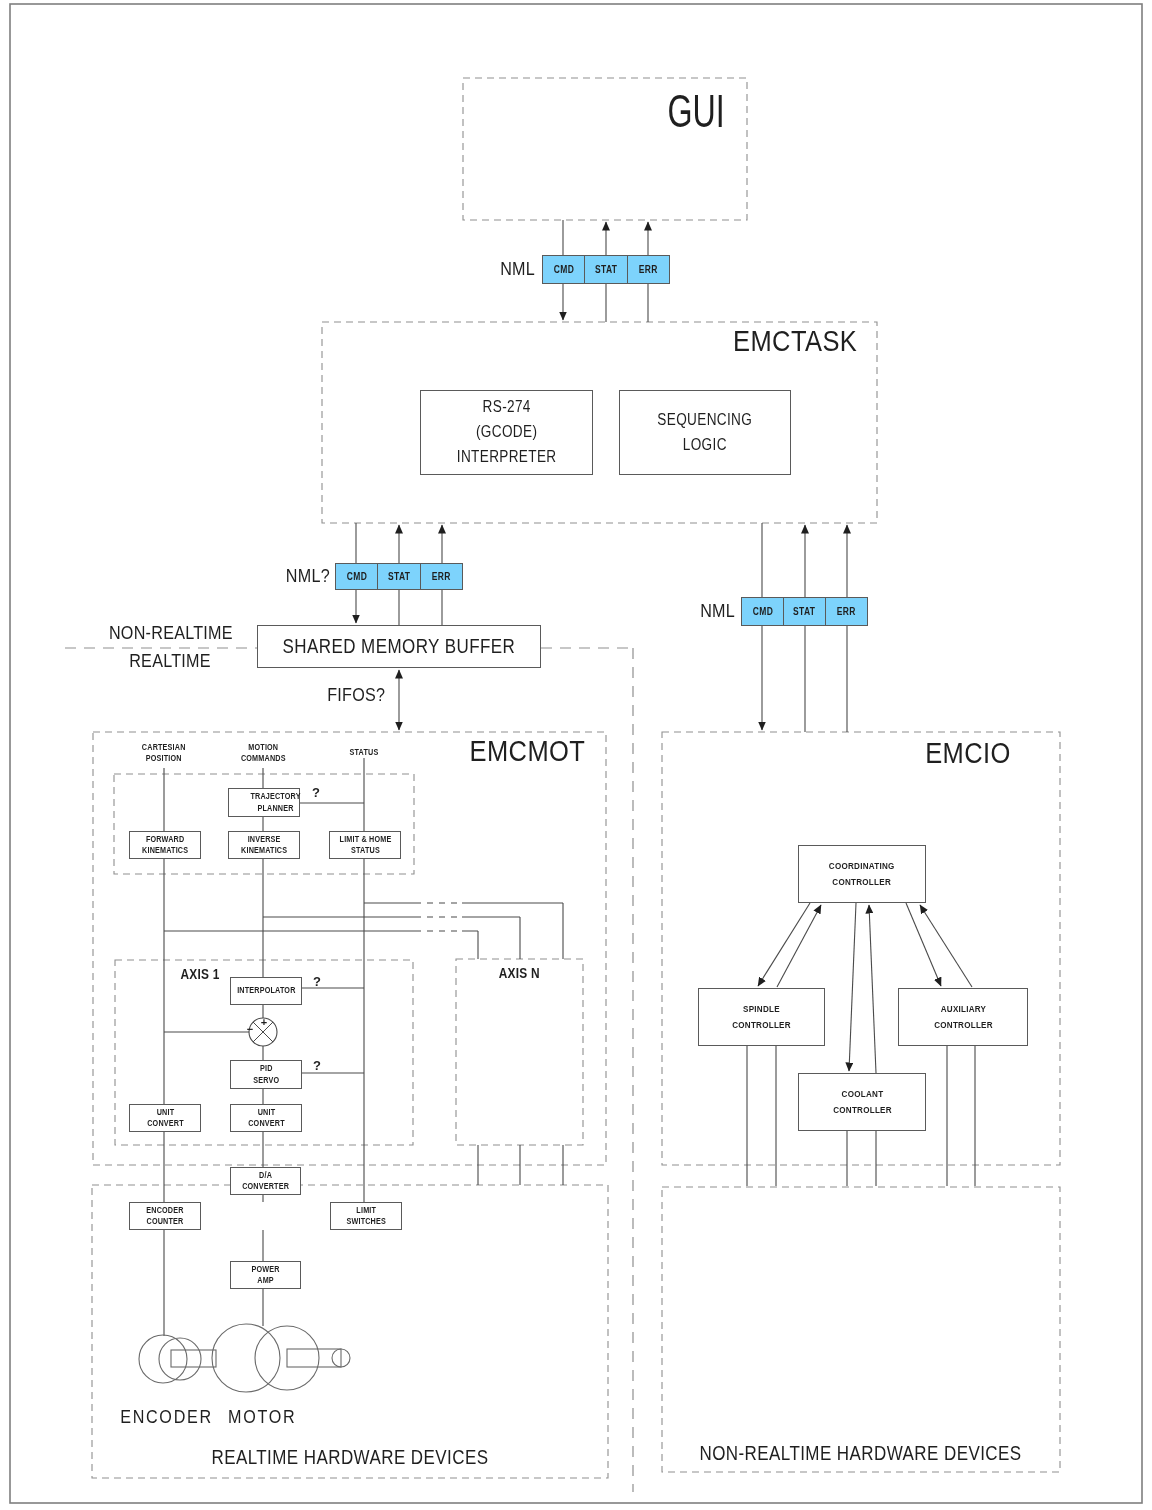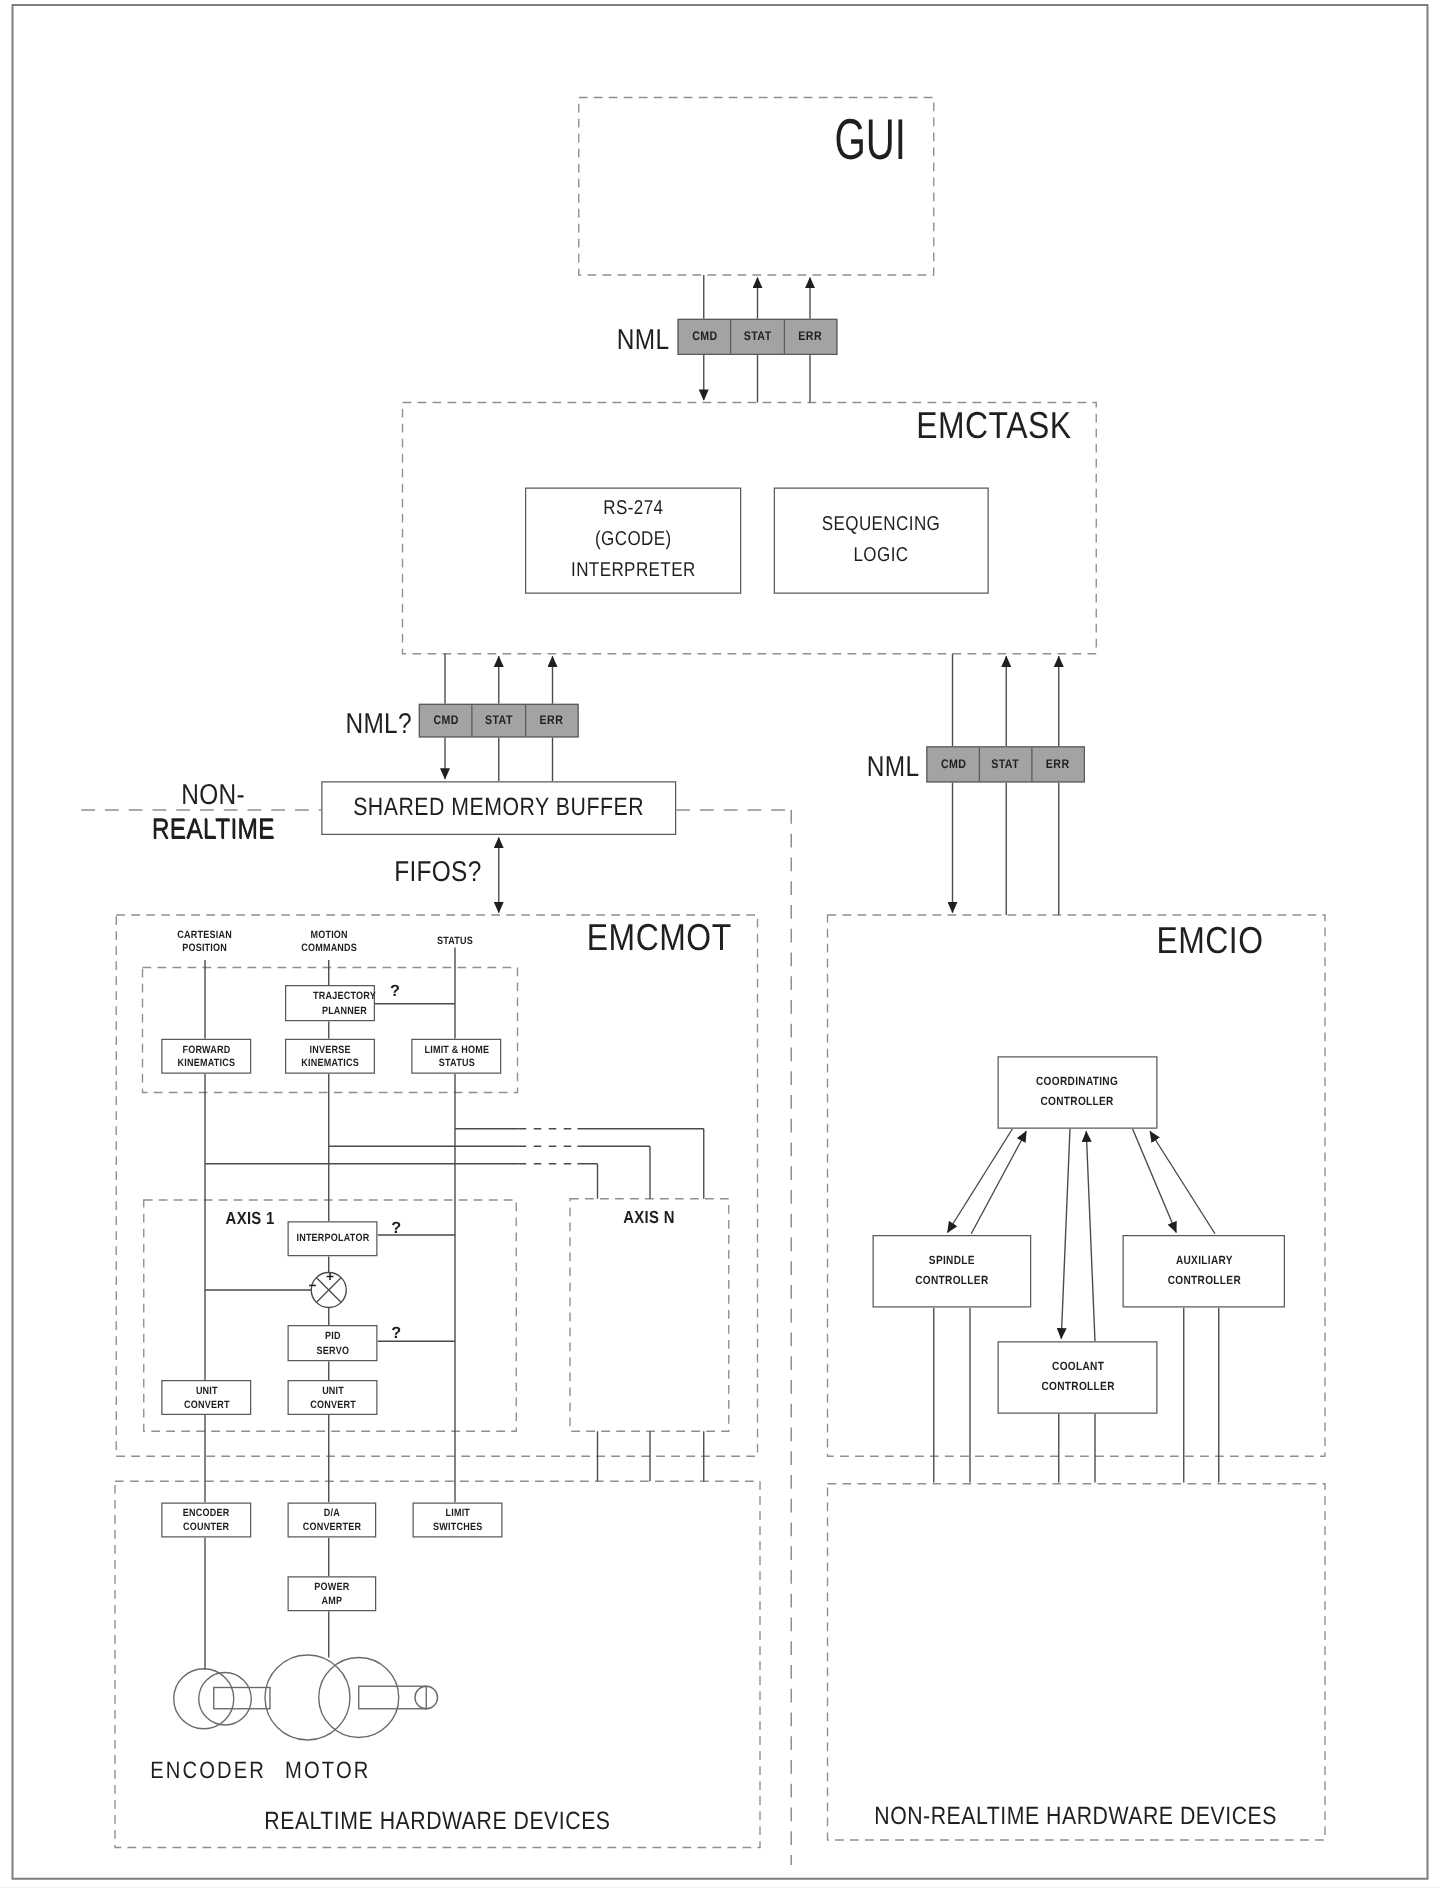--- a/index.html
+++ b/index.html
@@ -10,32 +10,32 @@
        display:flex;align-items:center;justify-content:center;text-align:center;box-sizing:border-box;}
   .box span{white-space:pre-line;display:inline-block;}
   .lbl{position:absolute;white-space:pre-line;box-sizing:border-box;}
   .right{text-align:right;}
   .center{text-align:center;}
   .sx{display:inline-block;transform:scaleX(.85);}
   .sxr{display:inline-block;transform:scaleX(.85);transform-origin:100% 50%;}
   .sxg{display:inline-block;transform:scaleX(.70);transform-origin:100% 50%;}
   .title{font-size:30px;letter-spacing:.5px;}
   .gui-title{font-size:46px;}
-  .lbl19{font-size:23px;letter-spacing:.3px;}
+  .lbl19{font-size:19px;letter-spacing:.3px;}
   .lbl20{font-size:20px;letter-spacing:.5px;}
   .sm span{font-size:8.5px;font-weight:700;letter-spacing:.2px;line-height:1.35;}
   .md span{font-size:9.5px;font-weight:700;letter-spacing:.3px;line-height:1.7;}
   .lg span{font-size:16px;line-height:1.55;letter-spacing:.4px;}
   .buffer span{font-size:20px;letter-spacing:.5px;}
   .colhead{font-size:8.5px;font-weight:700;line-height:1.35;letter-spacing:.2px;}
   .axis{font-size:14px;font-weight:700;letter-spacing:.3px;}
   .q{font-size:13px;font-weight:700;}
   .sumsign{font-size:11px;font-weight:700;}
   .hwname{font-size:19px;letter-spacing:2px;}
-  .nmlbox{position:absolute;border:1px solid #5a5a5a;background:#a3a3a3;display:flex;box-sizing:border-box;}
+  .nmlbox{position:absolute;border:1px solid #5a5a5a;background:#7dd3fc;display:flex;box-sizing:border-box;}
   .nmlbox .cell{flex:1;display:flex;align-items:center;justify-content:center;box-sizing:border-box;}
   .nmlbox .cell + .cell{border-left:1px solid #5a5a5a;}
   .nmlbox .cell span{font-size:10px;font-weight:700;letter-spacing:.4px;}
 </style>
 </head>
 <body>
 
 <div class="page">
 
   <svg class="layer" width="1152" height="1510" viewBox="0 0 1152 1510">
@@ -262,21 +262,21 @@
     </div>
   <div class="box md" style="left:798px;top:1073px;width:128px;height:58px;">
       <span class="sx">COOLANT
 CONTROLLER</span>
     </div>
 
   <div class="box sm" style="left:129px;top:1202px;width:72px;height:28px;">
       <span class="sx">ENCODER
 COUNTER</span>
     </div>
-  <div class="box sm" style="left:230px;top:1202px;width:71px;height:28px;">
+  <div class="box sm" style="left:230px;top:1167px;width:71px;height:28px;">
       <span class="sx">D/A
 CONVERTER</span>
     </div>
   <div class="box sm" style="left:330px;top:1202px;width:72px;height:28px;">
       <span class="sx">LIMIT
 SWITCHES</span>
     </div>
   <div class="box sm" style="left:230px;top:1261px;width:71px;height:28px;">
       <span class="sx">POWER
 AMP</span>

